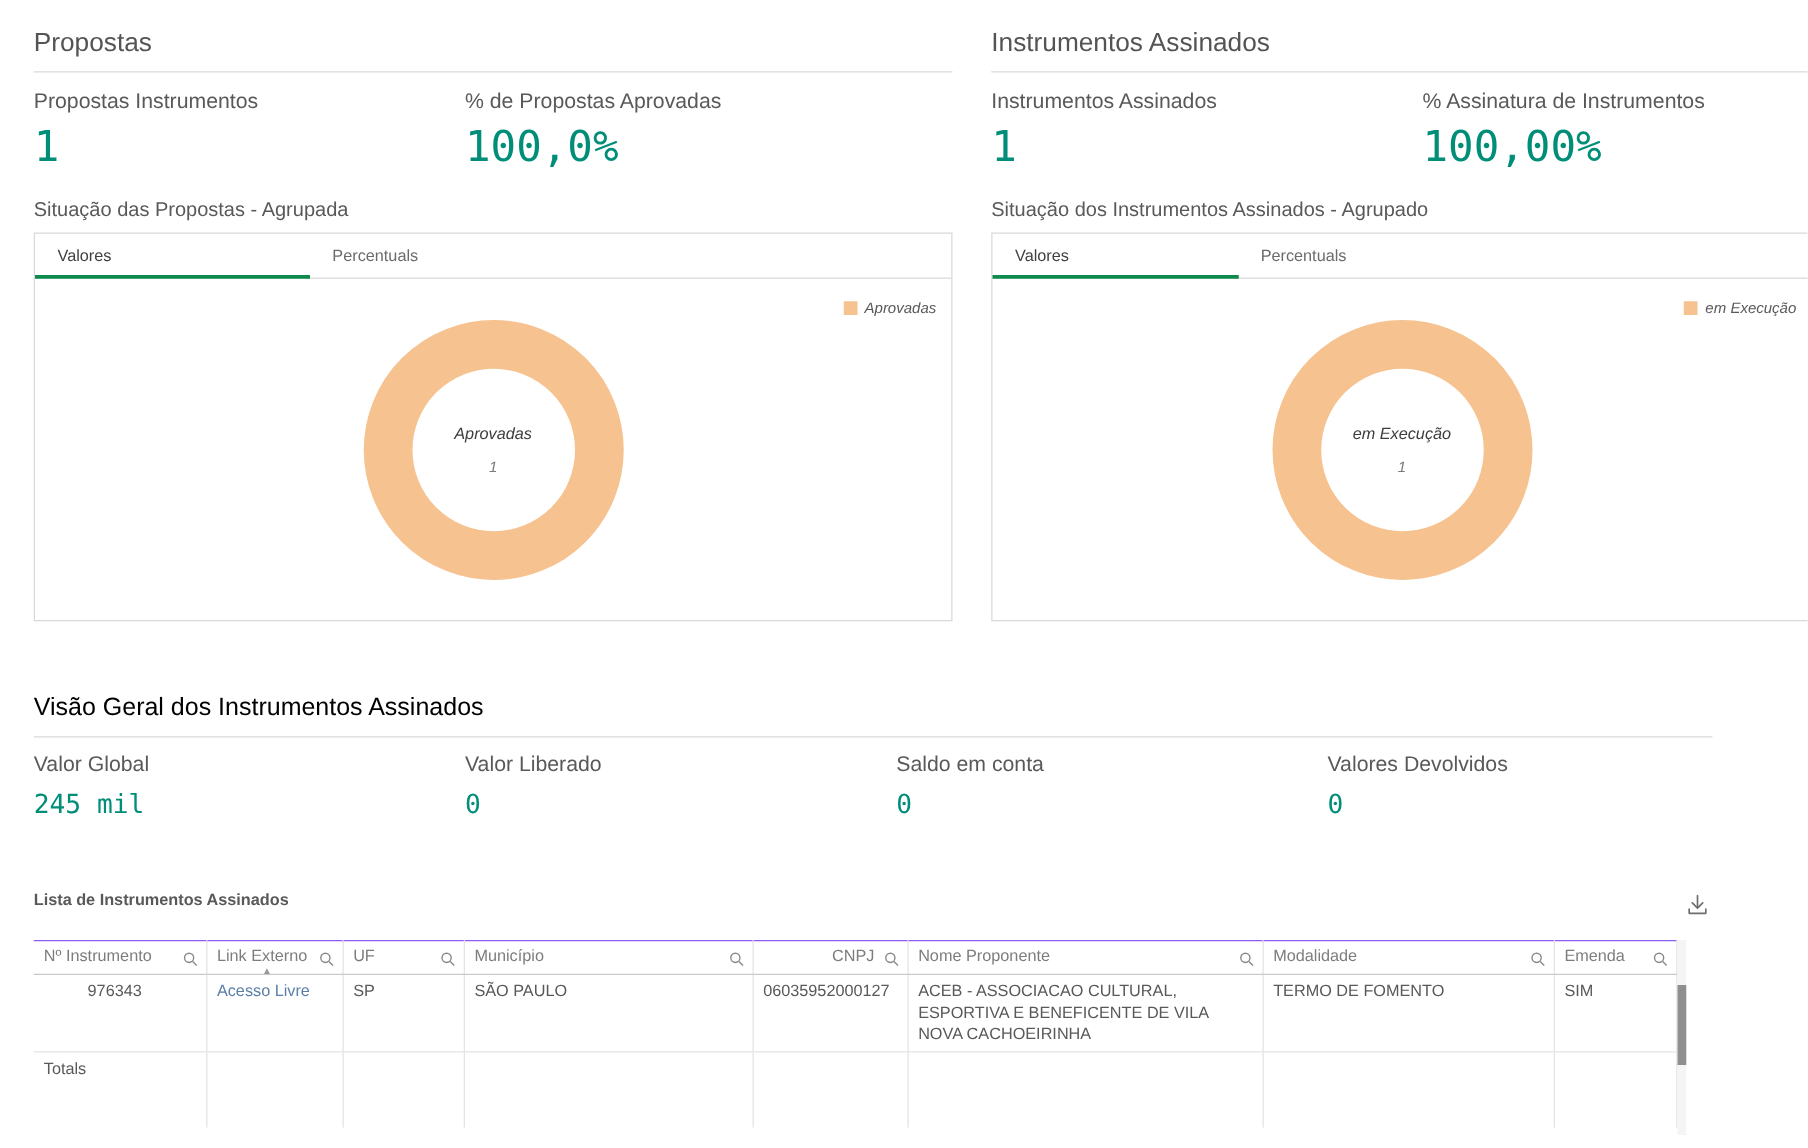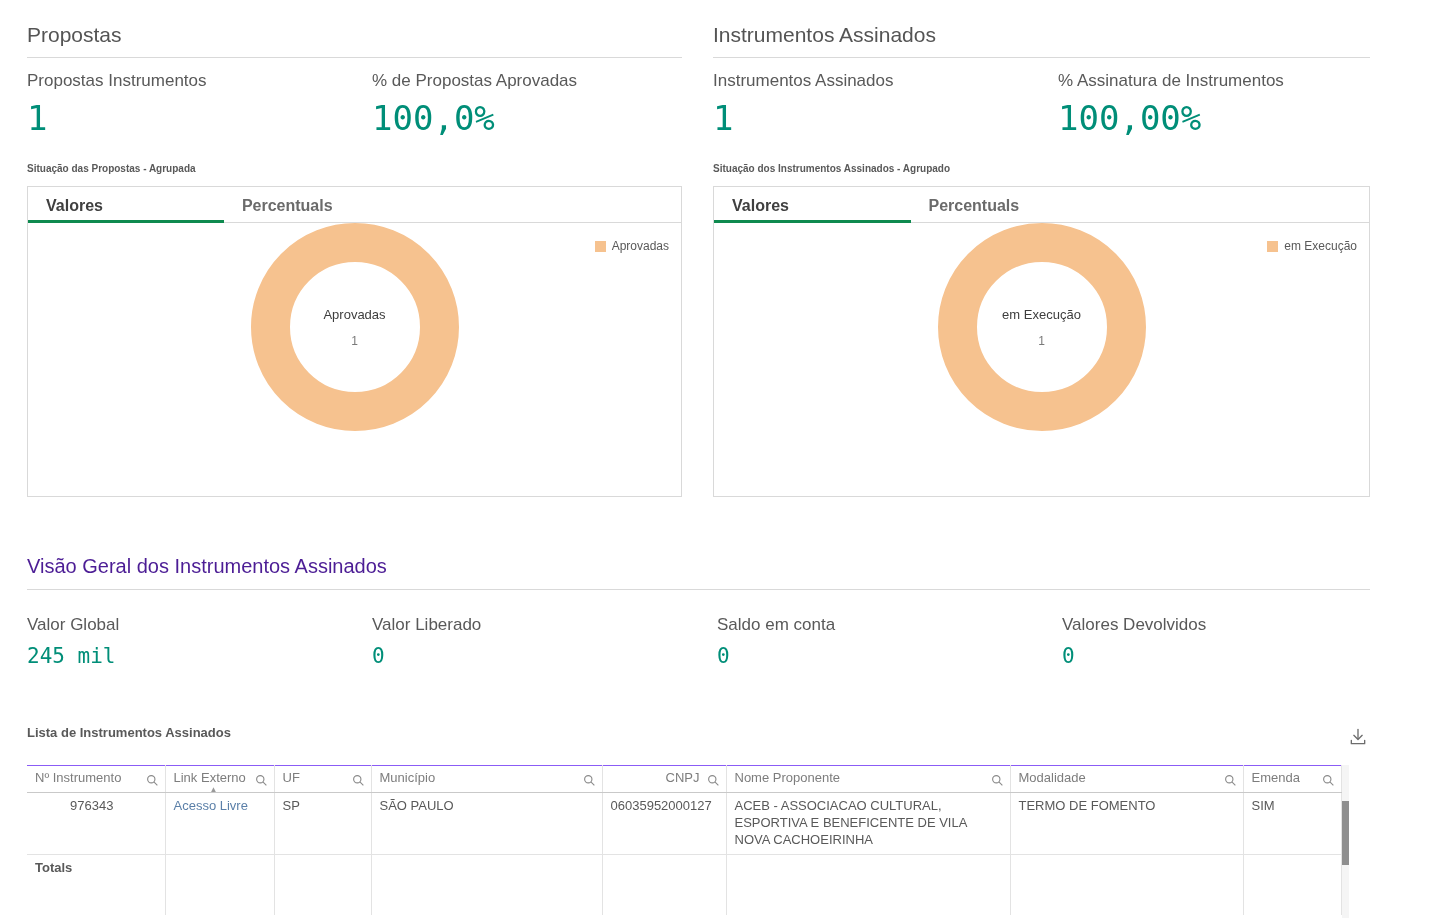--- a/index.html
+++ b/index.html
@@ -11,64 +11,64 @@
   *{box-sizing:border-box;}
   html,body{margin:0;padding:0;}
   body{
     width:1446px;height:918px;overflow:hidden;background:#ffffff;
     font-family:"Liberation Sans",sans-serif;color:#595959;
   }
   .page{padding:22px 0 0 27px;width:1446px;}
 
   
   .top-row{display:flex;gap:31px;}
-  .panel{width:655px;flex:0 0 auto;}
+  .panel{width:735px;flex:0 0 auto;}
   .panel:nth-child(2){width:657px;}
   .panel-title{
     font-size:21px;font-weight:400;color:#545454;margin:0 0 12px 0;
     padding-bottom:9px;border-bottom:1px solid #d9d9d9;line-height:26px;
   }
   .kpi-row{display:grid;grid-template-columns:345px 1fr;margin-bottom:22px;}
   .kpi-label{font-size:17px;color:#595959;line-height:22px;}
   .kpi-value{
     font-family:"DejaVu Sans Mono",monospace;font-size:34px;line-height:40px;
     color:var(--accent);margin-top:6px;
   }
-  .chart-subtitle{font-size:10px;font-weight:bold;color:#595959;margin:18px 0 9px 0;line-height:17px;}
+  .chart-subtitle{font-size:16px;font-weight:normal;color:#595959;margin:18px 0 9px 0;line-height:17px;}
   .chart-box{border:1px solid #d9d9d9;height:311px;background:#fff;}
   .tabs{display:flex;border-bottom:1px solid #d9d9d9;height:36px;}
   .tab{
-    width:30%;padding:10px 0 0 18px;font-size:16px;font-weight:bold;color:#6b6b6b;
+    width:30%;padding:10px 0 0 18px;font-size:13px;font-weight:normal;color:#6b6b6b;
     cursor:pointer;position:relative;
   }
   .tab.active{color:#404040;}
   .tab.active::after{
     content:"";position:absolute;left:0;right:0;bottom:-1px;height:3px;background:var(--tab_active);
   }
-  .chart-area{position:relative;height:274px;display:flex;justify-content:center;}
+  .chart-area{position:relative;height:274px;display:flex;align-items:center;justify-content:center;font-style:italic;}
   .legend{
     position:absolute;top:16px;right:12px;display:flex;align-items:center;gap:6px;
     font-size:12px;color:#595959;cursor:pointer;
   }
   .swatch{width:11px;height:11px;background:var(--donut);display:inline-block;}
   .donut{
     width:208px;height:208px;border:39px solid var(--donut);border-radius:50%;
     position:relative;cursor:pointer;
   }
   .donut-center{
     position:absolute;top:50%;left:50%;transform:translate(-50%,-50%);
     text-align:center;width:124px;
   }
   .donut-label{font-size:13px;color:#3d3d3d;line-height:16px;}
   .donut-value{font-size:12px;color:#7a7a7a;margin-top:11px;}
 
   
   .overview{margin-top:56px;width:1343px;}
   .overview-title{
-    font-size:20px;font-weight:400;color:#4c1d95;margin:0 0 24px 0;
+    font-size:20px;font-weight:400;color:#000000;margin:0 0 11px 0;
     padding-bottom:10px;border-bottom:1px solid #d9d9d9;line-height:26px;
   }
   .overview-kpis{display:grid;grid-template-columns:345px 345px 345px 1fr;}
   .overview .kpi-value{font-size:21px;line-height:33px;margin-top:4px;}
 
   
   .table-section{margin-top:52px;width:1343px;}
   .table-title-row{display:flex;justify-content:space-between;align-items:flex-start;margin-bottom:16px;}
   .table-title{font-size:13px;font-weight:bold;color:#595959;}
   .download-btn{cursor:pointer;display:inline-flex;padding:2px;}
@@ -82,21 +82,21 @@
     border-right:1px solid #e3e3e3;position:relative;line-height:16px;cursor:pointer;
   }
   th .search-icon{position:absolute;top:8px;right:6px;cursor:pointer;}
   th.num{text-align:right;}
   td{
     padding:4px 8px 6px 8px;border-right:1px solid #e3e3e3;border-bottom:1px solid #e3e3e3;
     vertical-align:top;color:#595959;line-height:17px;
   }
   td.num{text-align:center;padding-right:16px;}
   tr.data-row{height:56px;}
-  tr.totals-row td{border-bottom:none;height:60px;font-weight:bold;}
+  tr.totals-row td{border-bottom:none;height:60px;font-weight:normal;}
   a.cell-link{color:var(--link);text-decoration:none;cursor:pointer;}
   .sort-asc{position:absolute;left:44px;bottom:-2px;font-size:8px;color:#999;line-height:8px;}
   .vscroll{position:absolute;top:0;right:0;width:7px;height:156px;background:#f5f5f5;}
   .vscroll-thumb{position:absolute;top:36px;left:0;width:7px;height:64px;background:#8f8f8f;cursor:pointer;}
 </style>
 </head>
 <body>
 
 <div class="page">
 

